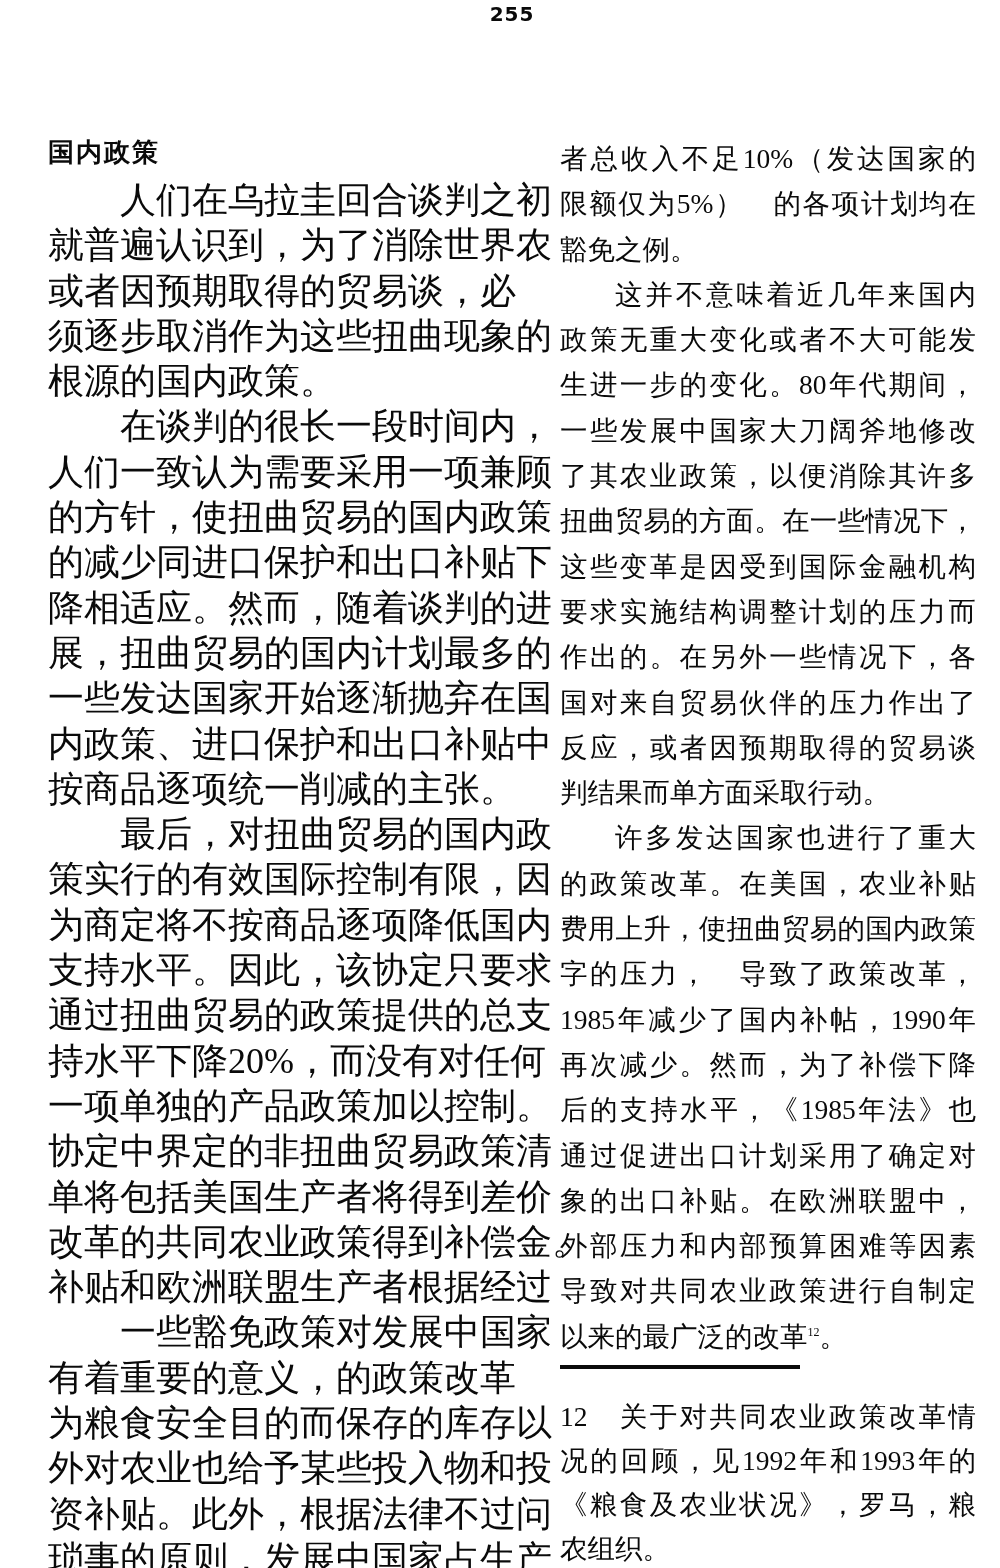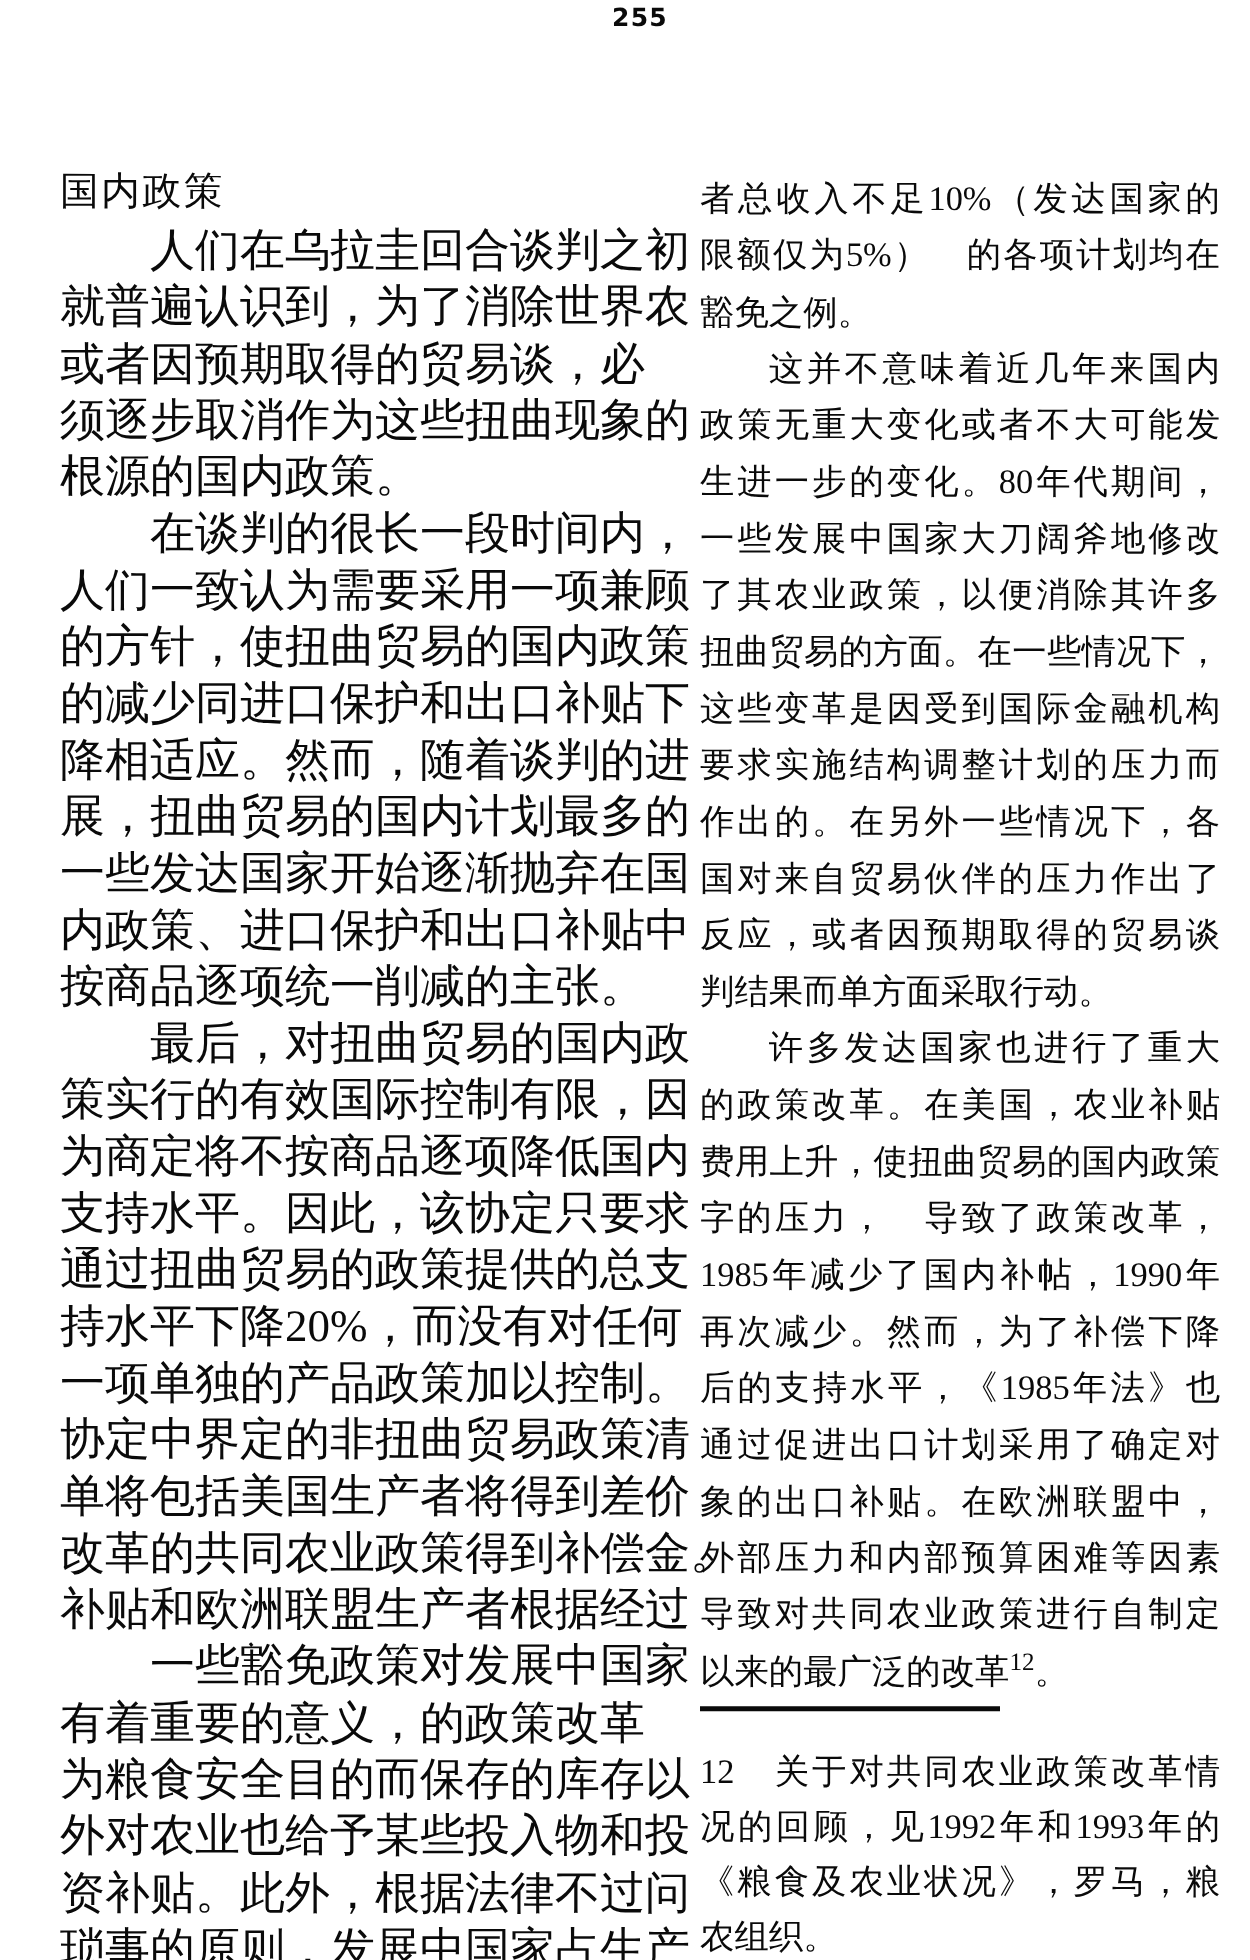--- a/index.html
+++ b/index.html
@@ -37,43 +37,43 @@
     top: 128px;
     width: 456px;
   }
   .col-right {
     left: 560px;
     top: 136px;
     width: 416px;
   }
   .heading {
     margin: 0;
-    font-size: 31px;
-    font-weight: normal;
+    font-size: 26px;
+    font-weight: bold;
     line-height: 50px;
     height: 50px;
     letter-spacing: 2px;
   }
   .line {
     text-align: justify;
     text-align-last: justify;
     line-height: 45.3px;
     height: 45.3px;
     word-break: keep-all;
     white-space: nowrap;
   }
   .col-left .line { font-size: 36px; }
   .col-right .line { font-size: 27.5px; }
   .line.no-just {
     text-align: center;
     text-align-last: left;
   }
   .line.indent { text-indent: 2em; }
   .line sup {
-    font-size: 20px;
+    font-size: 12px;
     vertical-align: super;
     line-height: 0;
     letter-spacing: 0;
     margin-top: 34px;
   }
   .footnote-rule {
     margin-top: 6px;
     margin-bottom: 26px;
     width: 240px;
     height: 4px;

